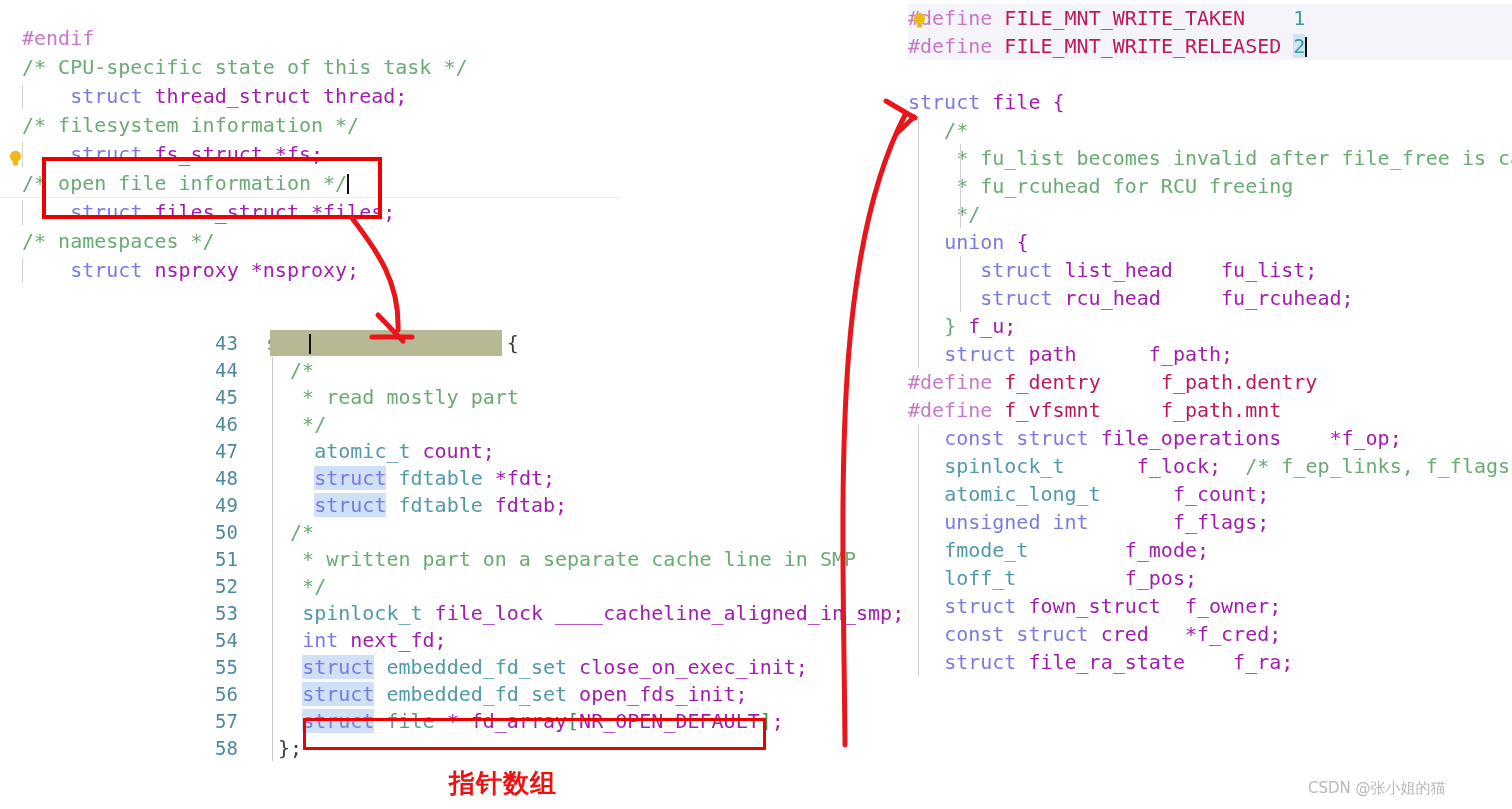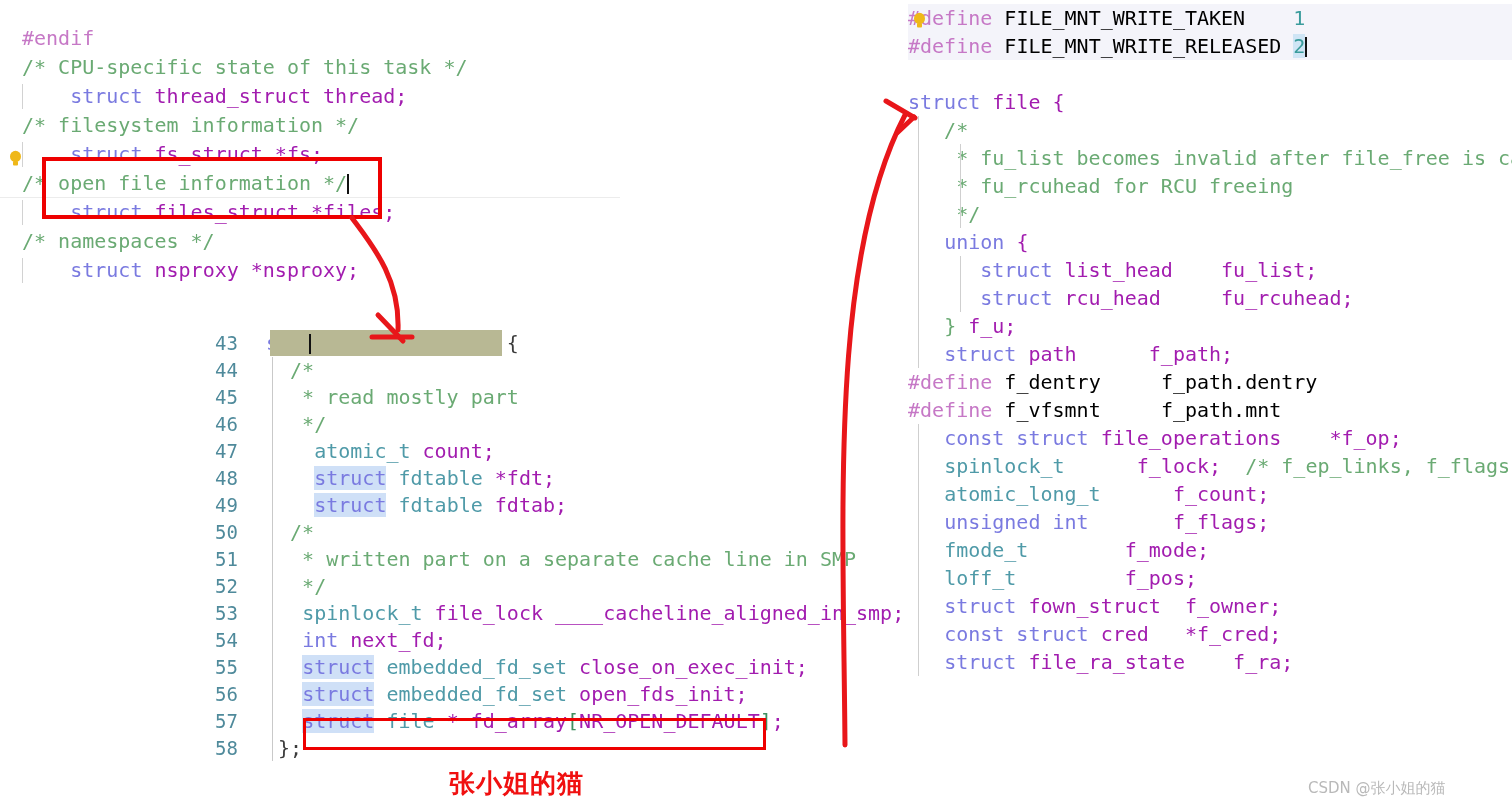--- a/index.html
+++ b/index.html
@@ -11,21 +11,21 @@
   .code{
     font-family:"DejaVu Sans Mono","Liberation Mono",monospace;
     white-space:pre;
   }
   
   .t-pre{color:#c678c6;}          
   .t-cmt{color:#6aaa73;}          
   .t-kw{color:#7a7ae0;}           
   .t-type{color:#4f9aa8;}         
   .t-id{color:#a21caf;}           
-  .t-mac{color:#000000;}          
+  .t-mac{color:#be185d;}          
   .t-num{color:#3a9c9c;}          
   .t-brk{color:#3f8f5f;}          
   .t-plain{color:#3b3b3b;}           
 
   
   #left-pane{left:0;top:0;width:620px;height:300px;}
   #left-pane .row{height:29px;line-height:29px;font-size:20px;position:relative;}
   .gutter-bar{
     position:absolute;left:22px;top:2px;width:1px;height:25px;background:#d2d2d2;
   }
@@ -99,21 +99,21 @@
 <div id="left-highlight-box"></div>
 
 <div class="pane code" id="mid-pane"><div class="mid-vline"></div><div class="row" style="position: absolute; left: 0px; top: 0px; width: 900px;"><span class="hl-line43"></span><span class="lnum">43</span><span class="codecell"><span class="t-kw">struct</span><span class="t-plain"> </span><span class="t-type">files_struct</span><span class="t-plain"> {</span><span class="caret" style="position:absolute;left:113px;top:4px;"></span></span></div><div class="row" style="position: absolute; left: 0px; top: 27px; width: 900px;"><span class="lnum">44</span><span class="codecell"><span class="t-cmt">  /*</span></span></div><div class="row" style="position: absolute; left: 0px; top: 54px; width: 900px;"><span class="lnum">45</span><span class="codecell"><span class="t-cmt">   * read mostly part</span></span></div><div class="row" style="position: absolute; left: 0px; top: 81px; width: 900px;"><span class="lnum">46</span><span class="codecell"><span class="t-cmt">   */</span></span></div><div class="row" style="position: absolute; left: 0px; top: 108px; width: 900px;"><span class="lnum">47</span><span class="codecell"><span class="t-plain">    </span><span class="t-type">atomic_t</span><span class="t-id"> count;</span></span></div><div class="row" style="position: absolute; left: 0px; top: 135px; width: 900px;"><span class="lnum">48</span><span class="codecell"><span class="t-plain">    </span><span class="t-kw hl-struct">struct</span><span class="t-plain"> </span><span class="t-type">fdtable</span><span class="t-id"> *fdt;</span></span></div><div class="row" style="position: absolute; left: 0px; top: 162px; width: 900px;"><span class="lnum">49</span><span class="codecell"><span class="t-plain">    </span><span class="t-kw hl-struct">struct</span><span class="t-plain"> </span><span class="t-type">fdtable</span><span class="t-id"> fdtab;</span></span></div><div class="row" style="position: absolute; left: 0px; top: 189px; width: 900px;"><span class="lnum">50</span><span class="codecell"><span class="t-cmt">  /*</span></span></div><div class="row" style="position: absolute; left: 0px; top: 216px; width: 900px;"><span class="lnum">51</span><span class="codecell"><span class="t-cmt">   * written part on a separate cache line in SMP</span></span></div><div class="row" style="position: absolute; left: 0px; top: 243px; width: 900px;"><span class="lnum">52</span><span class="codecell"><span class="t-cmt">   */</span></span></div><div class="row" style="position: absolute; left: 0px; top: 270px; width: 900px;"><span class="lnum">53</span><span class="codecell"><span class="t-plain">   </span><span class="t-type">spinlock_t</span><span class="t-id"> file_lock ____cacheline_aligned_in_smp;</span></span></div><div class="row" style="position: absolute; left: 0px; top: 297px; width: 900px;"><span class="lnum">54</span><span class="codecell"><span class="t-plain">   </span><span class="t-kw">int</span><span class="t-id"> next_fd;</span></span></div><div class="row" style="position: absolute; left: 0px; top: 324px; width: 900px;"><span class="lnum">55</span><span class="codecell"><span class="t-plain">   </span><span class="t-kw hl-struct">struct</span><span class="t-plain"> </span><span class="t-type">embedded_fd_set</span><span class="t-id"> close_on_exec_init;</span></span></div><div class="row" style="position: absolute; left: 0px; top: 351px; width: 900px;"><span class="lnum">56</span><span class="codecell"><span class="t-plain">   </span><span class="t-kw hl-struct">struct</span><span class="t-plain"> </span><span class="t-type">embedded_fd_set</span><span class="t-id"> open_fds_init;</span></span></div><div class="row" style="position: absolute; left: 0px; top: 378px; width: 900px;"><span class="lnum">57</span><span class="codecell"><span class="t-plain">   </span><span class="t-kw hl-struct">struct</span><span class="t-plain"> </span><span class="t-type">file</span><span class="t-id"> * fd_array</span><span class="t-brk">[</span><span class="t-id">NR_OPEN_DEFAULT</span><span class="t-brk">]</span><span class="t-id">;</span></span></div><div class="row" style="position: absolute; left: 0px; top: 405px; width: 900px;"><span class="lnum">58</span><span class="codecell"><span class="t-plain"> };</span></span></div></div>
 <div id="fdarray-box"></div>
 
 <div class="pane code" id="right-pane"><div class="row def-hl" style="position: absolute; left: 0px; top: 4px; width: 604px;"><span class="bulb" style="left:4px;top:4px"><svg width="15" height="17" viewBox="0 0 15 17">
           <ellipse cx="7.5" cy="6.5" rx="5.5" ry="5.8" fill="#efb819"></ellipse>
           <rect x="5" y="11.2" width="5" height="4.2" rx="1" fill="#efb819"></rect>
         </svg></span><span style="display:inline-block;margin-left:0px"><span class="t-pre">#define</span><span class="t-plain"> </span><span class="t-mac">FILE_MNT_WRITE_TAKEN</span><span class="t-plain">    </span><span class="t-num">1</span></span></div><div class="row def-hl" style="position: absolute; left: 0px; top: 32px; width: 604px;"><span style="display:inline-block;margin-left:0px"><span class="t-pre">#define</span><span class="t-plain"> </span><span class="t-mac">FILE_MNT_WRITE_RELEASED</span><span class="t-plain"> </span><span class="t-num num-hl">2</span></span><span class="caret"></span></div><div class="row" style="position: absolute; left: 0px; top: 60px; width: 604px;"><span style="display:inline-block;margin-left:0px"></span></div><div class="row" style="position: absolute; left: 0px; top: 88px; width: 604px;"><span style="display:inline-block;margin-left:0px"><span class="t-kw">struct</span><span class="t-id"> file {</span></span></div><div class="row" style="position: absolute; left: 0px; top: 116px; width: 604px;"><span class="rbar" style="left:10px;top:0;height:28px;"></span><span style="display:inline-block;margin-left:0px"><span class="t-cmt">   /*</span></span></div><div class="row" style="position: absolute; left: 0px; top: 144px; width: 604px;"><span class="rbar" style="left:10px;top:0;height:28px;"></span><span class="rbar" style="left:52px;top:0;height:28px;"></span><span style="display:inline-block;margin-left:0px"><span class="t-cmt">    * fu_list becomes invalid after file_free is call</span></span></div><div class="row" style="position: absolute; left: 0px; top: 172px; width: 604px;"><span class="rbar" style="left:10px;top:0;height:28px;"></span><span class="rbar" style="left:52px;top:0;height:28px;"></span><span style="display:inline-block;margin-left:0px"><span class="t-cmt">    * fu_rcuhead for RCU freeing</span></span></div><div class="row" style="position: absolute; left: 0px; top: 200px; width: 604px;"><span class="rbar" style="left:10px;top:0;height:28px;"></span><span class="rbar" style="left:52px;top:0;height:28px;"></span><span style="display:inline-block;margin-left:0px"><span class="t-cmt">    */</span></span></div><div class="row" style="position: absolute; left: 0px; top: 228px; width: 604px;"><span class="rbar" style="left:10px;top:0;height:28px;"></span><span style="display:inline-block;margin-left:0px"><span class="t-plain">   </span><span class="t-kw">union</span><span class="t-id"> {</span></span></div><div class="row" style="position: absolute; left: 0px; top: 256px; width: 604px;"><span class="rbar" style="left:10px;top:0;height:28px;"></span><span class="rbar" style="left:52px;top:0;height:28px;"></span><span style="display:inline-block;margin-left:0px"><span class="t-plain">      </span><span class="t-kw">struct</span><span class="t-id"> list_head    fu_list;</span></span></div><div class="row" style="position: absolute; left: 0px; top: 284px; width: 604px;"><span class="rbar" style="left:10px;top:0;height:28px;"></span><span class="rbar" style="left:52px;top:0;height:28px;"></span><span style="display:inline-block;margin-left:0px"><span class="t-plain">      </span><span class="t-kw">struct</span><span class="t-id"> rcu_head     fu_rcuhead;</span></span></div><div class="row" style="position: absolute; left: 0px; top: 312px; width: 604px;"><span class="rbar" style="left:10px;top:0;height:28px;"></span><span style="display:inline-block;margin-left:0px"><span class="t-plain">   </span><span class="t-cmt">}</span><span class="t-id"> f_u;</span></span></div><div class="row" style="position: absolute; left: 0px; top: 340px; width: 604px;"><span class="rbar" style="left:10px;top:0;height:28px;"></span><span style="display:inline-block;margin-left:0px"><span class="t-plain">   </span><span class="t-kw">struct</span><span class="t-id"> path      f_path;</span></span></div><div class="row" style="position: absolute; left: 0px; top: 368px; width: 604px;"><span style="display:inline-block;margin-left:0px"><span class="t-pre">#define</span><span class="t-plain"> </span><span class="t-mac">f_dentry</span><span class="t-mac">     f_path.dentry</span></span></div><div class="row" style="position: absolute; left: 0px; top: 396px; width: 604px;"><span style="display:inline-block;margin-left:0px"><span class="t-pre">#define</span><span class="t-plain"> </span><span class="t-mac">f_vfsmnt</span><span class="t-mac">     f_path.mnt</span></span></div><div class="row" style="position: absolute; left: 0px; top: 424px; width: 604px;"><span class="rbar" style="left:10px;top:0;height:28px;"></span><span style="display:inline-block;margin-left:0px"><span class="t-plain">   </span><span class="t-kw">const struct</span><span class="t-id"> file_operations    *f_op;</span></span></div><div class="row" style="position: absolute; left: 0px; top: 452px; width: 604px;"><span class="rbar" style="left:10px;top:0;height:28px;"></span><span style="display:inline-block;margin-left:0px"><span class="t-plain">   </span><span class="t-type">spinlock_t</span><span class="t-id">      f_lock;  </span><span class="t-cmt">/* f_ep_links, f_flags, r</span></span></div><div class="row" style="position: absolute; left: 0px; top: 480px; width: 604px;"><span class="rbar" style="left:10px;top:0;height:28px;"></span><span style="display:inline-block;margin-left:0px"><span class="t-plain">   </span><span class="t-type">atomic_long_t</span><span class="t-id">      f_count;</span></span></div><div class="row" style="position: absolute; left: 0px; top: 508px; width: 604px;"><span class="rbar" style="left:10px;top:0;height:28px;"></span><span style="display:inline-block;margin-left:0px"><span class="t-plain">   </span><span class="t-kw">unsigned int</span><span class="t-id">       f_flags;</span></span></div><div class="row" style="position: absolute; left: 0px; top: 536px; width: 604px;"><span class="rbar" style="left:10px;top:0;height:28px;"></span><span style="display:inline-block;margin-left:0px"><span class="t-plain">   </span><span class="t-type">fmode_t</span><span class="t-id">        f_mode;</span></span></div><div class="row" style="position: absolute; left: 0px; top: 564px; width: 604px;"><span class="rbar" style="left:10px;top:0;height:28px;"></span><span style="display:inline-block;margin-left:0px"><span class="t-plain">   </span><span class="t-type">loff_t</span><span class="t-id">         f_pos;</span></span></div><div class="row" style="position: absolute; left: 0px; top: 592px; width: 604px;"><span class="rbar" style="left:10px;top:0;height:28px;"></span><span style="display:inline-block;margin-left:0px"><span class="t-plain">   </span><span class="t-kw">struct</span><span class="t-id"> fown_struct  f_owner;</span></span></div><div class="row" style="position: absolute; left: 0px; top: 620px; width: 604px;"><span class="rbar" style="left:10px;top:0;height:28px;"></span><span style="display:inline-block;margin-left:0px"><span class="t-plain">   </span><span class="t-kw">const struct</span><span class="t-id"> cred   *f_cred;</span></span></div><div class="row" style="position: absolute; left: 0px; top: 648px; width: 604px;"><span class="rbar" style="left:10px;top:0;height:28px;"></span><span style="display:inline-block;margin-left:0px"><span class="t-plain">   </span><span class="t-kw">struct</span><span class="t-id"> file_ra_state    f_ra;</span></span></div></div>
 
-<div id="cn-label">张小姐的猫</div>
+<div id="cn-label">指针数组</div>
 <div id="watermark">CSDN @张小姐的猫</div>
 
 <svg class="arrows" viewBox="0 0 1512 809">
 
   <g>
     <path d="M352,218 C372,245 400,278 398,330" stroke="#e8161a" stroke-width="5" fill="none" stroke-linecap="round"></path>
     <path d="M378,315 L403,341" stroke="#e8161a" stroke-width="5" fill="none" stroke-linecap="round"></path>
     <path d="M372,337 L412,337" stroke="#e8161a" stroke-width="5" fill="none" stroke-linecap="round"></path>
   </g>
 

